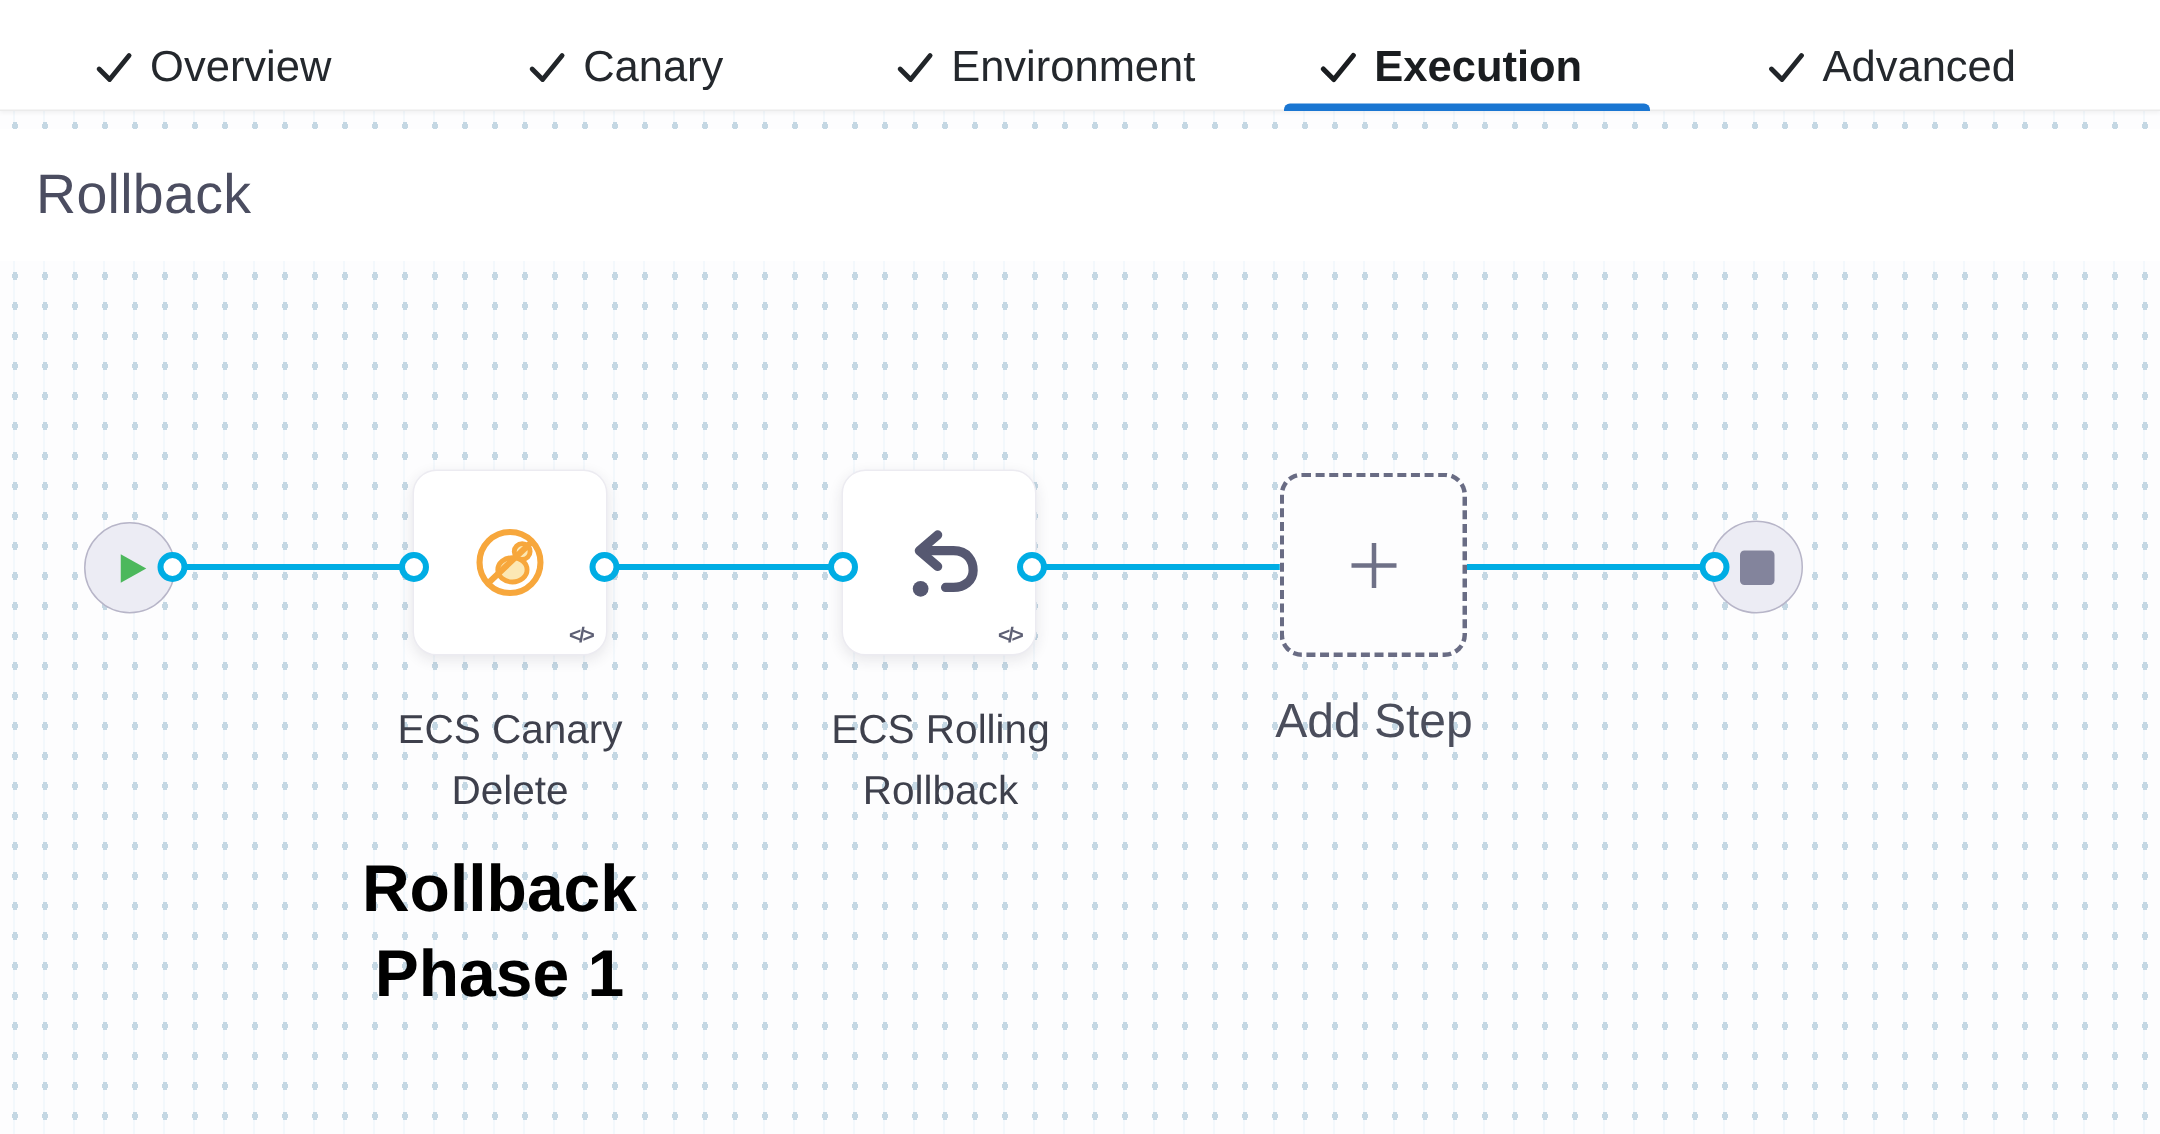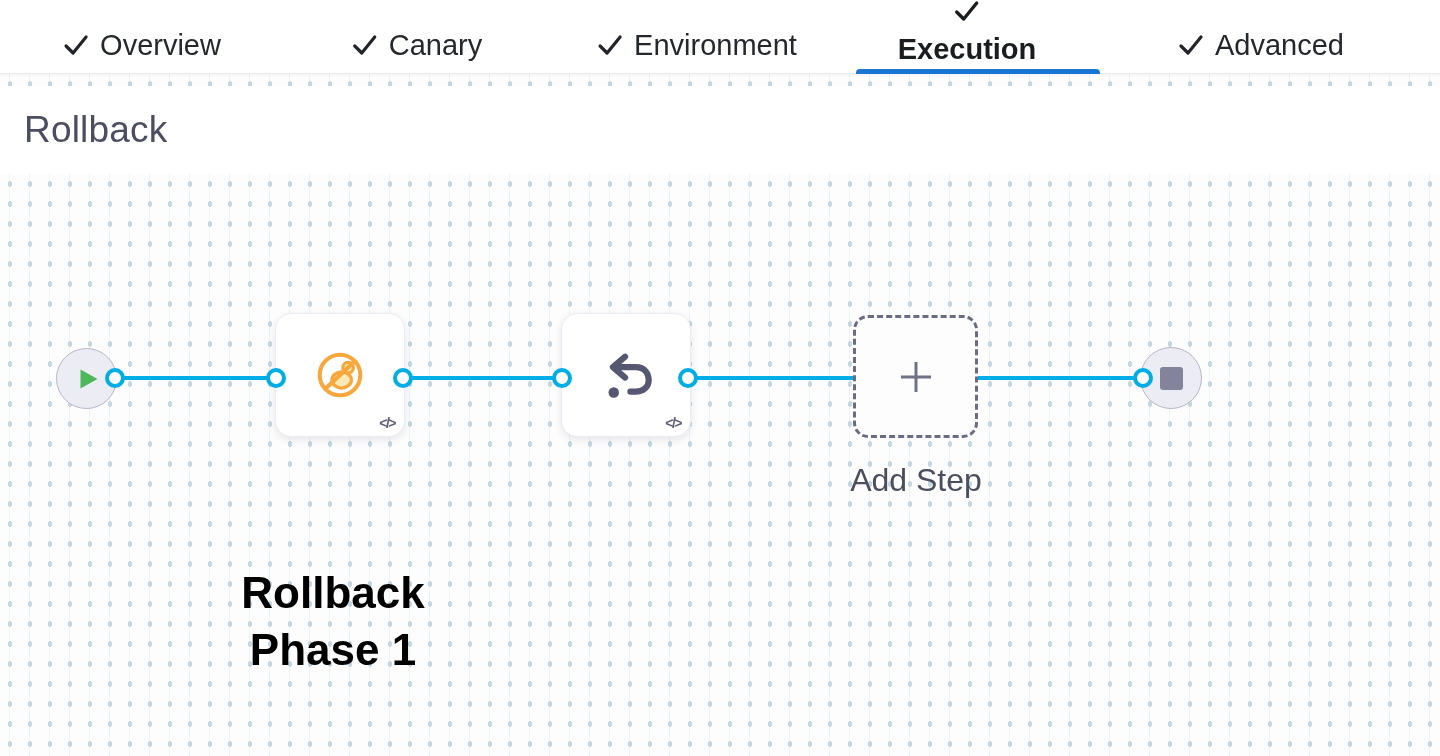--- a/index.html
+++ b/index.html
@@ -4,21 +4,21 @@
 <style>
   * { margin:0; padding:0; box-sizing:border-box; }
   html,body { width:1440px; height:756px; overflow:hidden; background:#fff;
     font-family:"Liberation Sans","DejaVu Sans",sans-serif; }
 
   
   .tabbar { position:relative; width:1440px; height:74px; background:#ffffff;
     border-bottom:1px solid #ebebeb; box-shadow:0 1px 3px rgba(0,0,0,0.05); z-index:20; }
   .tab { position:absolute; top:0; height:90px; display:flex; align-items:center; gap:11px;
     transform:translateX(-50%); font-size:29px; color:#24282d; font-weight:500; cursor:pointer; white-space:nowrap; }
-  .tab.active { font-weight:700; color:#1a1d20;flex-direction:column; }
+  .tab.active { font-weight:700; color:#1a1d20; }
   .tab .check { display:flex; align-items:center; }
   .tab-underline { position:absolute; left:856px; bottom:-1px; width:244px; height:5px;
     border-radius:4px 4px 0 0; background:#1a76d2; }
 
   
   .canvas { position:relative; width:1440px; height:682px;
     background-color:#fdfdfe;
     background-image:
       radial-gradient(2px 3px at 10px 10px, #c4d7e3 96%, rgba(196,215,227,0) 97%),
       repeating-linear-gradient(90deg, #e9f3fa 0 1px, rgba(255,255,255,0) 1px 20px);
@@ -157,17 +157,19 @@
     <div class="stop-square"></div>
   </div>
 
   <div class="port" style="left:105px"></div>
   <div class="port" style="left:266px"></div>
   <div class="port" style="left:393px"></div>
   <div class="port" style="left:552px"></div>
   <div class="port" style="left:678px"></div>
   <div class="port" style="left:1133px"></div>
 
+  <div class="step-label" style="left:340px">ECS Canary Delete</div>
+  <div class="step-label" style="left:627px">ECS Rolling Rollback</div>
   <div class="add-step-label" style="left:916px">Add Step</div>
 
   <div class="phase-label" style="left:333px">Rollback Phase 1</div>
 
 </div>
 
 </body></html>

